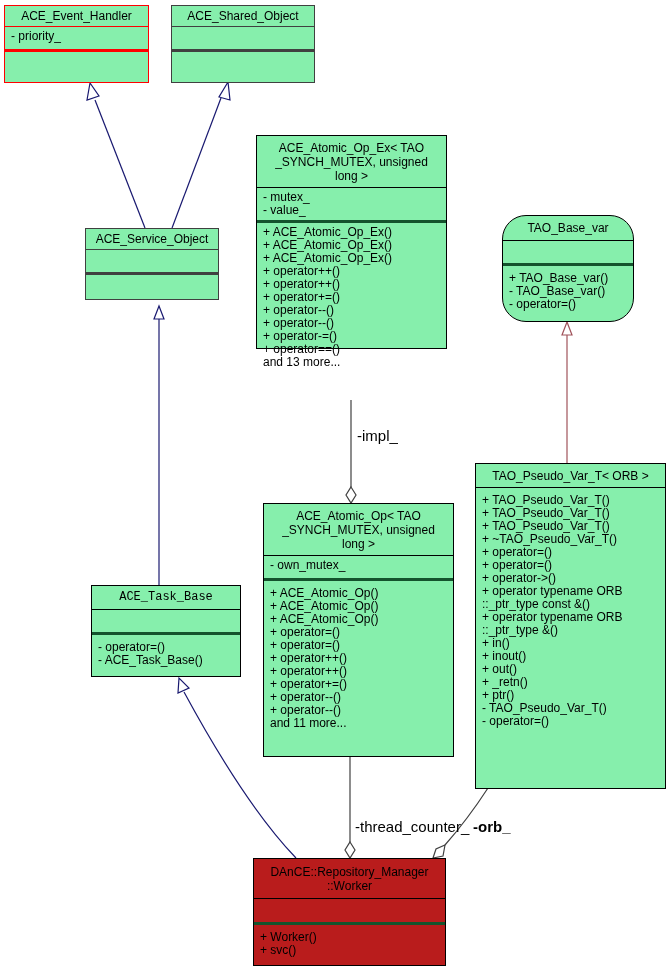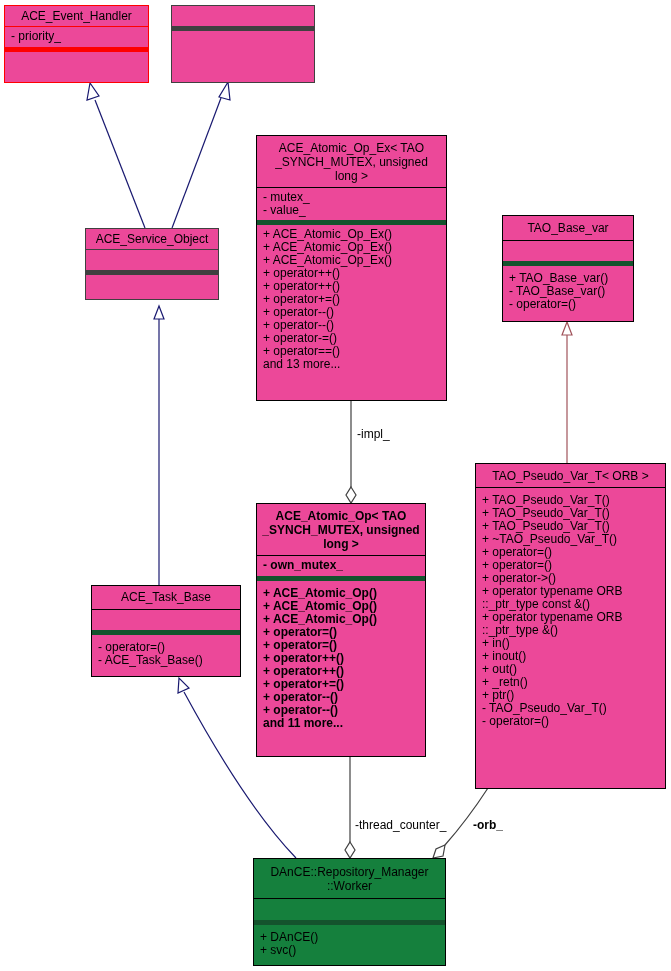--- a/index.html
+++ b/index.html
@@ -1,28 +1,28 @@
 <!DOCTYPE html>
 <html><head>
 <meta charset="utf-8">
 <style>
   html, body { margin: 0; padding: 0; background: #ffffff; }
   body { width: 671px; height: 971px; position: relative; overflow: hidden;
          font-family: "Liberation Sans", sans-serif; font-size: 12px; color: #000; }
-  .cls { position: absolute; box-sizing: border-box; border: 1px solid #000; background: #ec4899; }
+  .cls { position: absolute; box-sizing: border-box; border: 1px solid #000; background: #86efac; }
   .cls.red { border-color: #ff0000; }
-  .cls.grey { background: #15803d; }
+  .cls.grey { background: #b91c1c; }
   .cls.dark { border-color: #404040; }
   .title { text-align: center; padding: 3px 4px 3px 4px; line-height: 14px; border-bottom: 1px solid #000; }
   .cls.red .title, .cls.red .sect { border-color: #ff0000; }
-  .sect { border-bottom: 5px solid #14532d; padding: 3px 6px; line-height: 13px; min-height: 18px; box-sizing: border-box; }
+  .sect { border-bottom: 3px solid #14532d; padding: 3px 6px; line-height: 13px; min-height: 18px; box-sizing: border-box; }
   .sect:last-child { border-bottom: none; }
   .member { white-space: nowrap; display: block; }
   svg.edges { position: absolute; left: 0; top: 0; }
-  .lbl { position: absolute; font-size: 12px; white-space: nowrap; }
+  .lbl { position: absolute; font-size: 15px; white-space: nowrap; }
 </style>
 </head>
 <body>
 
 <svg class="edges" width="671" height="971" viewBox="0 0 671 971">
 
   <g>
     <line x1="145" y1="228" x2="95" y2="100" stroke="#191970" stroke-width="1.2"></line>
     <polygon points="90,83 87,100 99,96" fill="#fff" stroke="#191970" stroke-width="1.2"></polygon>
   </g>
@@ -69,31 +69,32 @@
 
 <div class="cls red" style="left:4px; top:5px; width:145px; height:78px;">
   <div class="title">ACE_Event_Handler</div>
   <div class="sect" style="height:25px;">
     <span class="member">- priority_</span>
   </div>
   <div class="sect"></div>
 </div>
 
 <div class="cls dark" style="left:171px; top:5px; width:144px; height:78px;">
+  <div class="title" style="border-color:#404040;">ACE_Shared_Object</div>
   <div class="sect" style="height:25px; border-color:#404040;"></div>
   <div class="sect"></div>
 </div>
 
 <div class="cls dark" style="left:85px; top:228px; width:134px; height:72px;">
   <div class="title" style="border-color:#404040;">ACE_Service_Object</div>
   <div class="sect" style="height:25px; border-color:#404040;"></div>
   <div class="sect"></div>
 </div>
 
-<div class="cls" style="left:256px; top:135px; width:191px; height:266px;">
+<div class="cls" style="left:256px; top:135px; width:191px; height:214px;">
   <div class="title" style="padding-top:5px; padding-bottom:4px;">
     <span class="member">ACE_Atomic_Op_Ex&lt; TAO</span>
     <span class="member">_SYNCH_MUTEX, unsigned</span>
     <span class="member">long &gt;</span>
   </div>
   <div class="sect">
     <span class="member">- mutex_</span>
     <span class="member">- value_</span>
   </div>
   <div class="sect">
@@ -104,21 +105,21 @@
     <span class="member">+ operator++()</span>
     <span class="member">+ operator+=()</span>
     <span class="member">+ operator--()</span>
     <span class="member">+ operator--()</span>
     <span class="member">+ operator-=()</span>
     <span class="member">+ operator==()</span>
     <span class="member">and 13 more...</span>
   </div>
 </div>
 
-<div class="cls" style="left:502px; top:215px; width:132px; height:107px;">
+<div class="cls" style="left:502px; top:215px; width:132px; height:107px;border-radius:24px;">
   <div class="title" style="padding-top:5px; padding-bottom:5px;">TAO_Base_var</div>
   <div class="sect" style="height:25px;"></div>
   <div class="sect" style="padding-top:6px;">
     <span class="member">+ TAO_Base_var()</span>
     <span class="member">- TAO_Base_var()</span>
     <span class="member">- operator=()</span>
   </div>
 </div>
 
 <div class="cls" style="left:475px; top:463px; width:191px; height:326px;">
@@ -139,29 +140,29 @@
     <span class="member">+ inout()</span>
     <span class="member">+ out()</span>
     <span class="member">+ _retn()</span>
     <span class="member">+ ptr()</span>
     <span class="member">- TAO_Pseudo_Var_T()</span>
     <span class="member">- operator=()</span>
   </div>
 </div>
 
 <div class="cls" style="left:91px; top:585px; width:150px; height:92px;">
-  <div class="title" style="padding-top:4px; padding-bottom:5px;">ACE_Task_Base</div>
+  <div class="title" style="padding-top:4px; padding-bottom:5px;font-family:Liberation Mono, monospace;">ACE_Task_Base</div>
   <div class="sect" style="height:25px;"></div>
   <div class="sect" style="padding-top:6px;">
     <span class="member">- operator=()</span>
     <span class="member">- ACE_Task_Base()</span>
   </div>
 </div>
 
-<div class="cls" style="left:256px; top:503px; width:170px; height:254px;font-weight:bold;">
+<div class="cls" style="left:263px; top:503px; width:191px; height:254px;">
   <div class="title" style="padding-top:5px; padding-bottom:4px;">
     <span class="member">ACE_Atomic_Op&lt; TAO</span>
     <span class="member">_SYNCH_MUTEX, unsigned</span>
     <span class="member">long &gt;</span>
   </div>
   <div class="sect" style="height:25px;">
     <span class="member">- own_mutex_</span>
   </div>
   <div class="sect" style="padding-top:6px;">
     <span class="member">+ ACE_Atomic_Op()</span>
@@ -178,16 +179,16 @@
   </div>
 </div>
 
 <div class="cls grey" style="left:253px; top:858px; width:193px; height:108px;">
   <div class="title" style="padding-top:6px; padding-bottom:5px;">
     <span class="member">DAnCE::Repository_Manager</span>
     <span class="member">::Worker</span>
   </div>
   <div class="sect" style="height:26px;"></div>
   <div class="sect" style="padding-top:6px;">
-    <span class="member">+ DAnCE()</span>
+    <span class="member">+ Worker()</span>
     <span class="member">+ svc()</span>
   </div>
 </div>
 
 </body></html>

